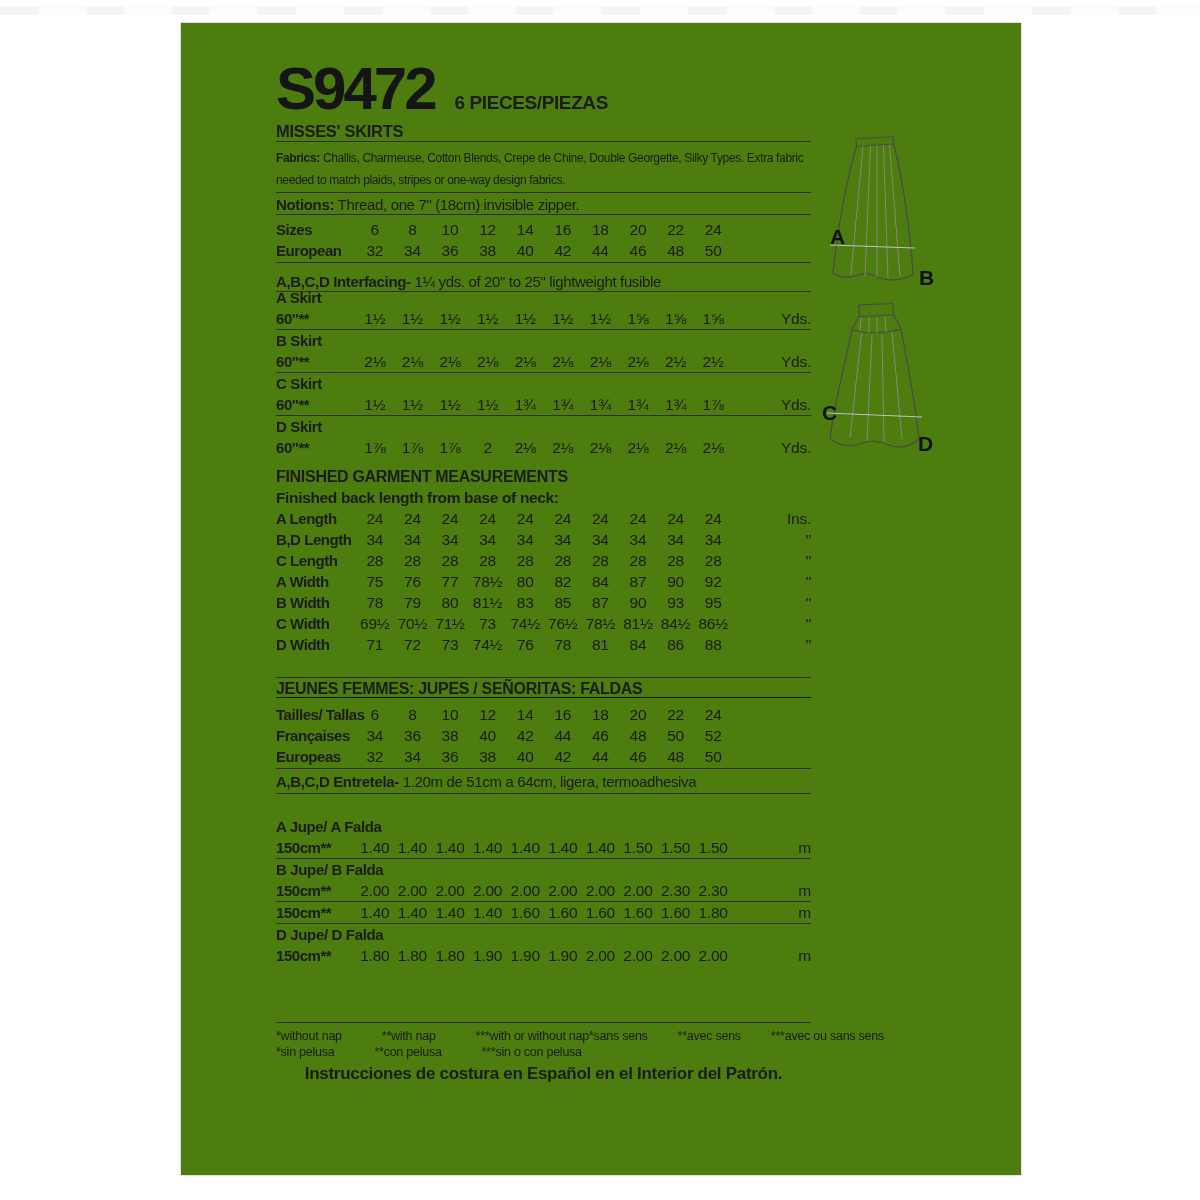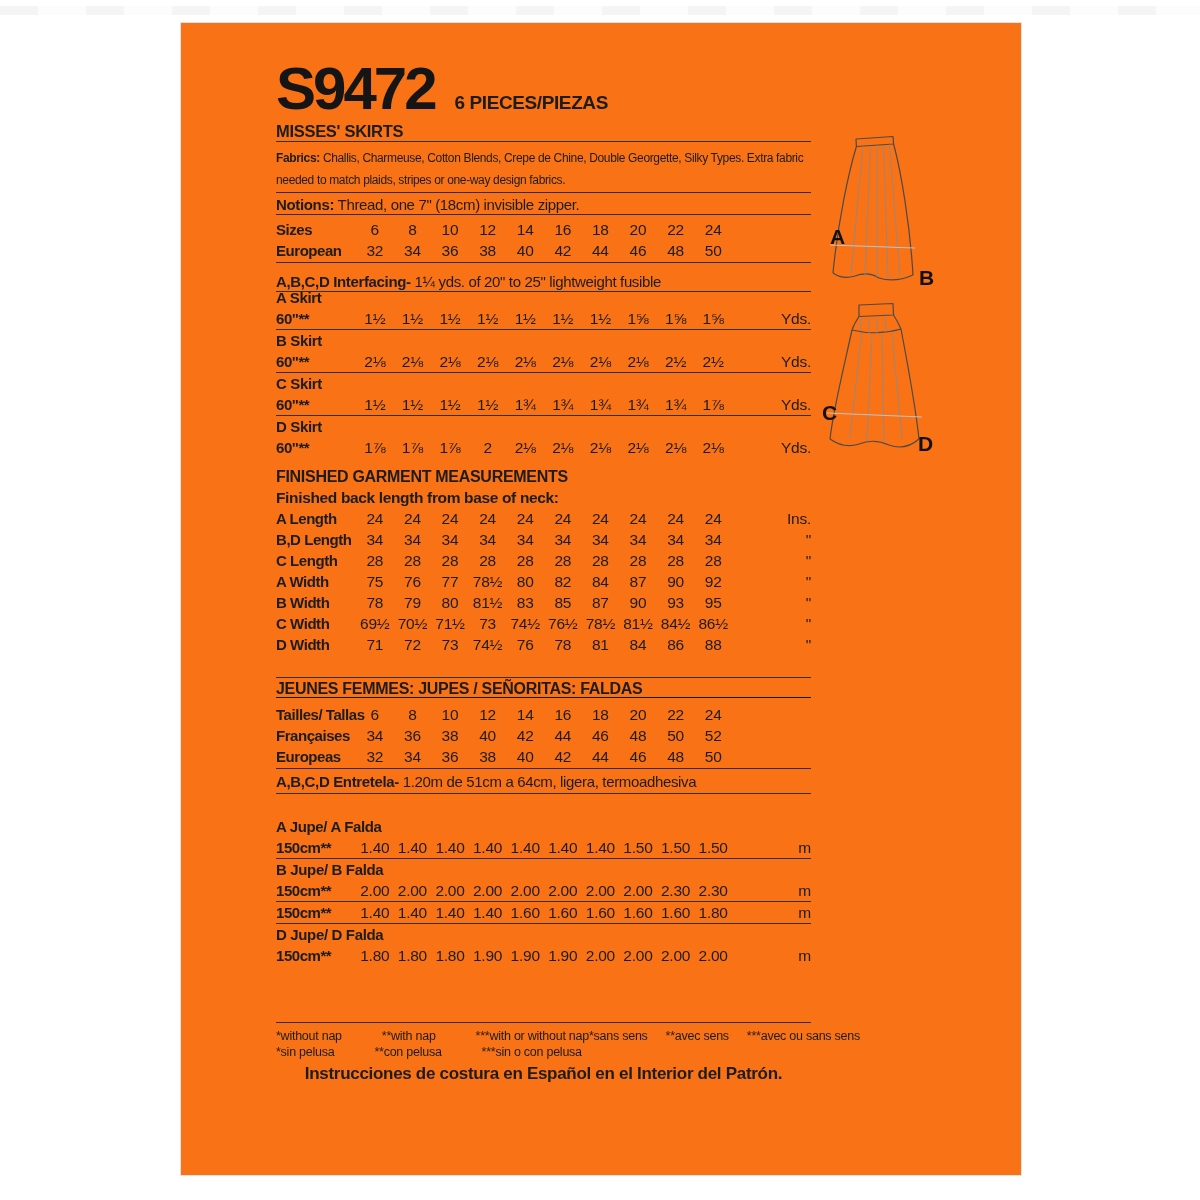--- a/index.html
+++ b/index.html
@@ -8,21 +8,21 @@
     font-family:"Liberation Sans","DejaVu Sans",sans-serif;color:#1c1c1c;
     overflow:hidden;
   }
   #torn-edge{
     position:absolute;top:6px;left:0;width:1200px;height:9px;
     background:repeating-linear-gradient(90deg,#f1f1f1 0 38px,#fbfbfb 38px 86px);
     opacity:.75;
   }
   #sheet{
     position:absolute;left:180px;top:22px;width:842px;height:1154px;
-    background:#f97316;border:1px solid #e3e3e3;box-sizing:border-box;
+    background:#4d7c0f;border:1px solid #e3e3e3;box-sizing:border-box;
   }
   .blk{position:absolute;left:95px;width:535px;box-sizing:border-box;}
   .rule{border-bottom:1px solid #2f2f2f;}
 
   
   #masthead{top:36px;display:flex;align-items:baseline;gap:20px;}
   #pattern-number{font-size:60px;font-weight:700;letter-spacing:-3px;line-height:1;color:#151515;}
   #pieces-count{font-size:19px;font-weight:700;letter-spacing:-0.4px;}
 
   
@@ -51,21 +51,21 @@
 
   #intl-heading{top:654px;height:21px;line-height:22px;border-top:1px solid #2f2f2f;border-bottom:1px solid #0f172a;
                 font-weight:700;font-size:16px;letter-spacing:-0.3px;}
   #intl-sizes{top:681px;padding-bottom:1px;}
   #interlining{top:748px;font-size:15px;line-height:21px;letter-spacing:-0.35px;padding-bottom:1px;}
   #metrage{top:793px;}
 
   #footnotes{top:999px;border-top:1px solid #2f2f2f;padding-top:5px;font-size:12.5px;letter-spacing:-0.25px;}
   .fnrow{display:flex;height:16px;align-items:center;}
   .fnset{display:flex;gap:40px;white-space:nowrap;}
-  .fnset.fr{margin-left:auto;gap:18px;}
+  .fnset.fr{margin-left:auto;gap:30px;}
 
   #footer-note{top:1041px;text-align:center;font-weight:700;font-size:17px;letter-spacing:-0.3px;}
 
   
   .illus{position:absolute;}
   #skirt-ab{left:632px;top:106px;}
   #skirt-cd{left:628px;top:276px;}
   .view-label{position:absolute;font-weight:700;font-size:21px;color:#111;}
   #label-a{left:649px;top:202px;}
   #label-b{left:738px;top:243px;}

